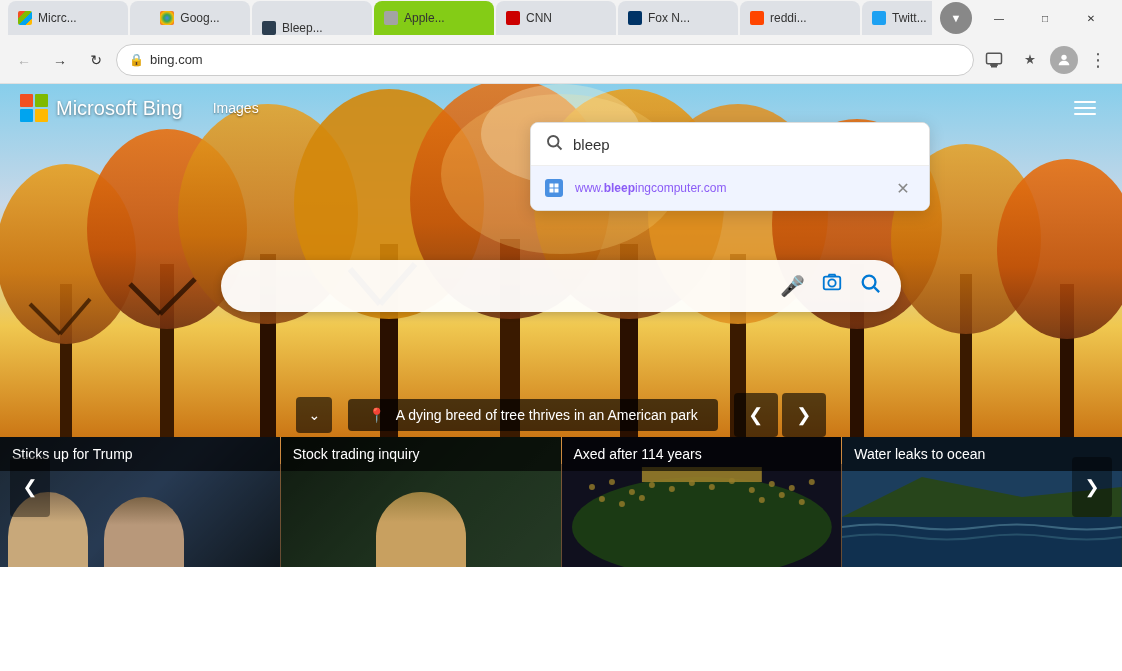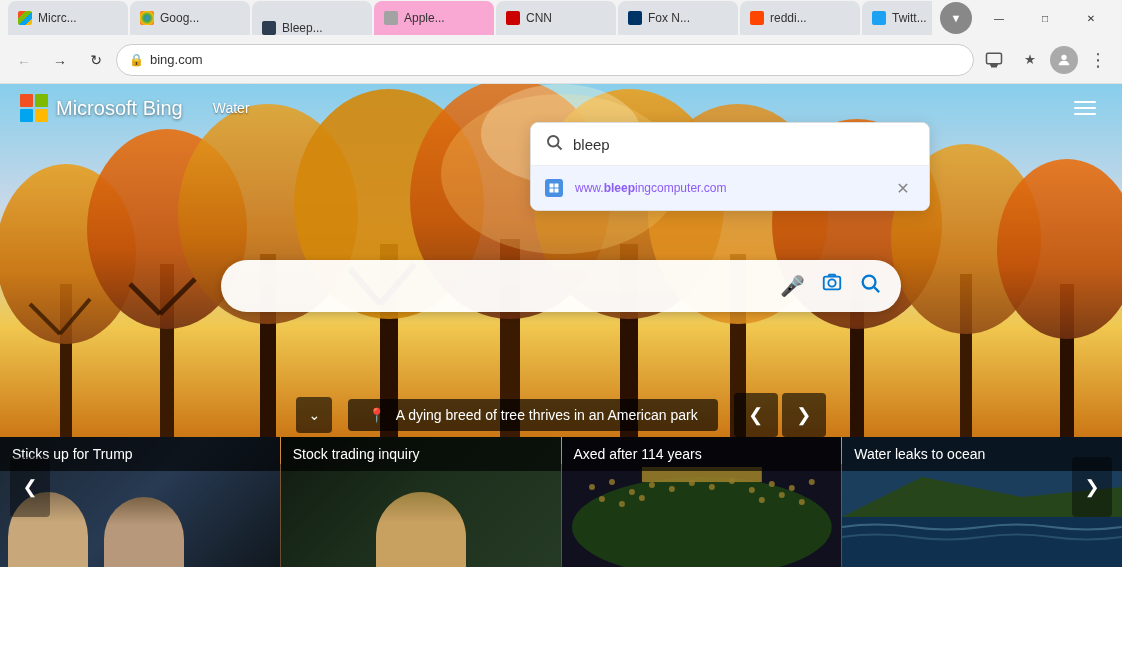--- a/index.html
+++ b/index.html
@@ -309,29 +309,29 @@
 
 <div>
 
   <div class="title-bar">
     <div style="display:flex; align-items:flex-end; gap:2px; flex:1; overflow:hidden;">
 
       <div class="tab" style="background:#dee1e6;">
         <div class="tab-favicon fav-ms" style="width:14px;height:14px;border-radius:2px;"></div>
         <span class="tab-label">Micrc...</span>
       </div>
-      <div class="tab" style="background:#dee1e6;">
+      <div class="tab" style="background:#dee1e6;justify-content:center;">
         <div class="tab-favicon fav-google" style="width:14px;height:14px;border-radius:2px;"></div>
         <span class="tab-label">Goog...</span>
       </div>
       <div class="tab" style="background:#dee1e6;align-items:flex-end;">
         <div class="tab-favicon fav-bleeping" style="width:14px;height:14px;border-radius:2px;"></div>
         <span class="tab-label">Bleep...</span>
       </div>
-      <div class="tab" style="background:#f9a8d4;text-align:center;">
+      <div class="tab" style="background:#84cc16;text-align:center;">
         <div class="tab-favicon fav-apple" style="width:14px;height:14px;border-radius:2px;"></div>
         <span class="tab-label">Apple...</span>
       </div>
       <div class="tab" style="background:#dee1e6;">
         <div class="tab-favicon fav-cnn" style="width:14px;height:14px;border-radius:2px;"></div>
         <span class="tab-label">CNN</span>
       </div>
       <div class="tab" style="background:#dee1e6;">
         <div class="tab-favicon fav-fox" style="width:14px;height:14px;border-radius:2px;"></div>
         <span class="tab-label">Fox N...</span>
@@ -452,21 +452,21 @@
 
         <div style="width:28px;height:28px;display:grid;grid-template-columns:1fr 1fr;gap:2px;">
           <span style="background:#f25022;border-radius:1px;"></span>
           <span style="background:#7fba00;border-radius:1px;"></span>
           <span style="background:#00a4ef;border-radius:1px;"></span>
           <span style="background:#ffb900;border-radius:1px;"></span>
         </div>
         <span class="bing-logo-text">Microsoft Bing</span>
       </div>
       <div class="bing-nav-links">
-        <a class="bing-nav-link">Water</a>
+        <a class="bing-nav-link">Images</a>
       </div>
       <div class="bing-nav-right">
         <button class="hamburger-btn">
           <span class="hamburger-line"></span>
           <span class="hamburger-line"></span>
           <span class="hamburger-line"></span>
         </button>
       </div>
     </div>
 

